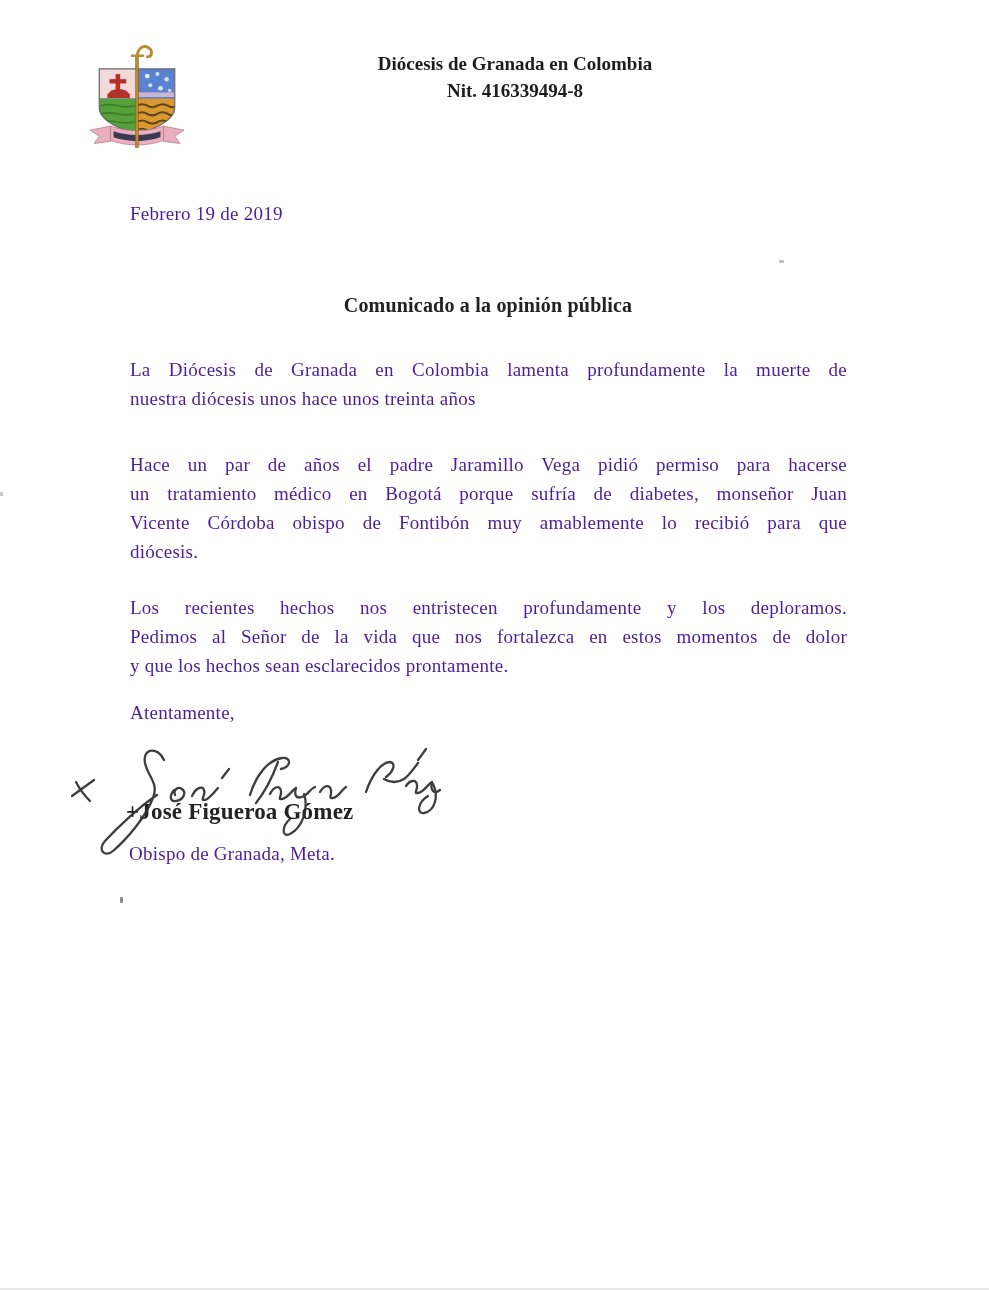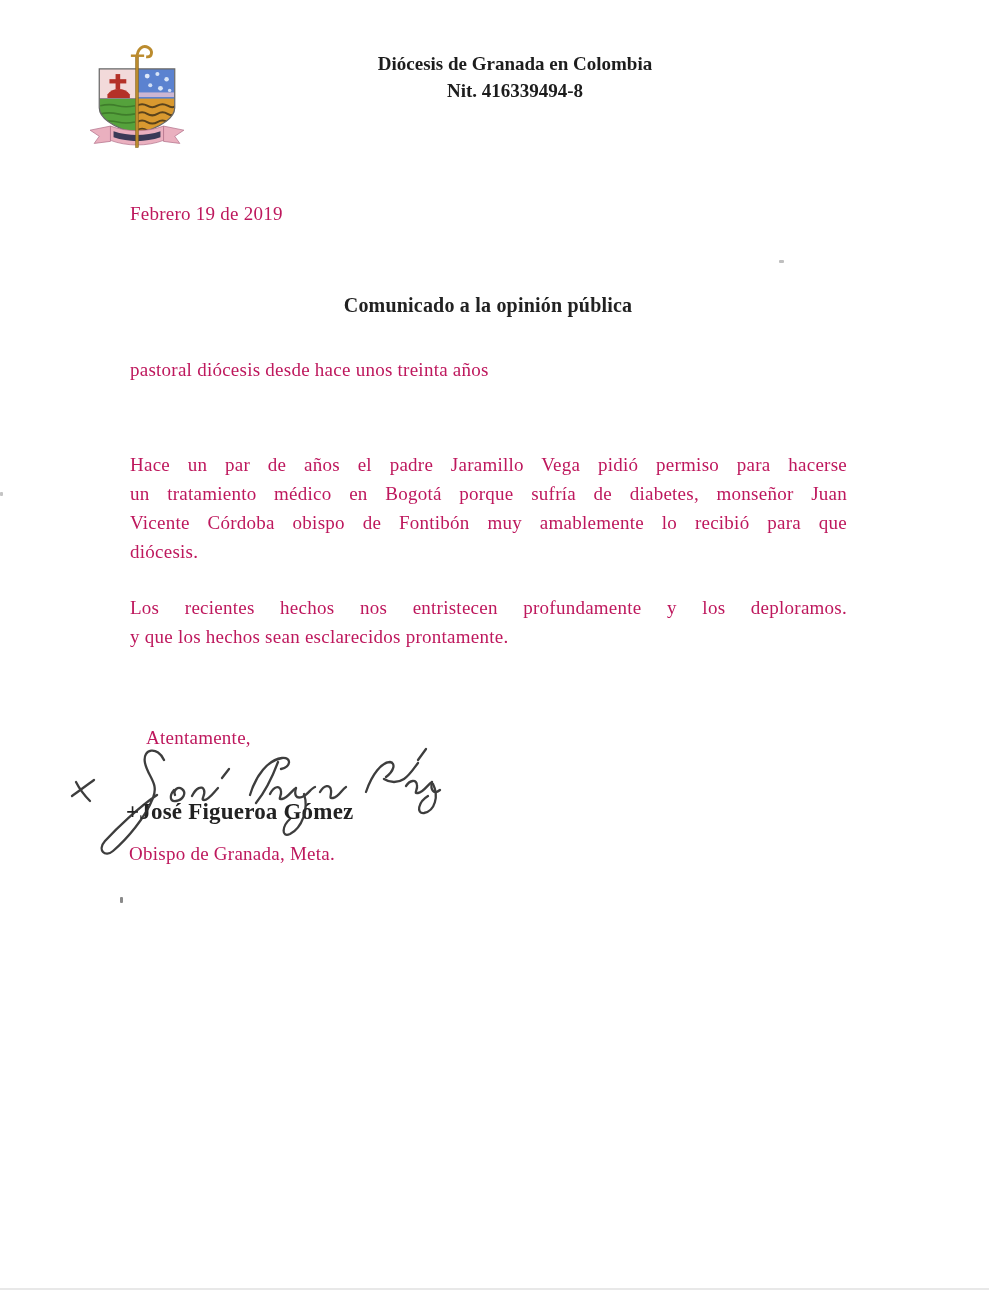--- a/index.html
+++ b/index.html
@@ -9,30 +9,30 @@
     font-family:Liberation Serif, serif; color:#222222;
   }
   .abs { position:absolute; }
 
   
   #crest { left:86px; top:42px; width:102px; height:108px; }
   #org-block { left:290px; top:50px; width:450px; text-align:center;
     font-weight:bold; font-size:19px; line-height:27px; color:#1d1d1d; }
 
   
-  .bodytext { font-size:19px; line-height:29px; letter-spacing:.25px; color:#be185d; }
+  .bodytext { font-size:19px; line-height:29px; letter-spacing:.25px; color:#4c1d95; }
   #date-line { left:130px; top:199px; }
   #letter-title { left:130px; top:294px; width:716px; text-align:center;
     font-weight:bold; font-size:20px; letter-spacing:.2px; }
   .para { left:130px; width:717px; }
   #para-1 { top:355px; }
   #para-2 { top:450px; }
   #para-3 { top:593px; }
   .pline.just { text-align:justify; text-align-last:justify; }
-  #closing-line { left:130px; top:723px;margin-left:16px; }
+  #closing-line { left:130px; top:698px; }
 
   
   #signature-svg { left:52px; top:738px; width:412px; height:128px; z-index:3; pointer-events:none; }
   #signed-name { left:126px; top:799px; font-weight:bold; font-size:23px; letter-spacing:.2px; z-index:2; }
   #signed-role { left:129px; top:839px; z-index:2;text-align:center; }
 
   
   .speck { background:#8a8a8a; border-radius:1px; z-index:1; }
   #speck-1 { left:120px; top:897px; width:3px; height:6px; }
   #speck-2 { left:779px; top:260px; width:5px; height:3px; opacity:.55; }
@@ -92,32 +92,34 @@
   <div id="org-block" class="abs">
     <div>Diócesis de Granada en Colombia</div>
     <div>Nit. 416339494-8</div>
   </div>
 
   <div id="date-line" class="abs bodytext">Febrero 19 de 2019</div>
 
   <div id="letter-title" class="abs">Comunicado a la opinión pública</div>
 
   <div id="para-1" class="abs para bodytext">
-    <div class="pline">pastoral diócesis desde hace unos treinta años</div>
+    <div class="pline just">La Diócesis de Granada en Colombia lamenta profundamente la muerte de</div>
+    <div class="pline">nuestra diócesis unos hace unos treinta años</div>
   </div>
 
   <div id="para-2" class="abs para bodytext">
     <div class="pline just">Hace un par de años el padre Jaramillo Vega pidió permiso para hacerse</div>
     <div class="pline just">un tratamiento médico en Bogotá porque sufría de diabetes, monseñor Juan</div>
     <div class="pline just">Vicente Córdoba obispo de Fontibón muy amablemente lo recibió para que</div>
     <div class="pline">diócesis.</div>
   </div>
 
   <div id="para-3" class="abs para bodytext">
     <div class="pline just">Los recientes hechos nos entristecen profundamente y los deploramos.</div>
+    <div class="pline just">Pedimos al Señor de la vida que nos fortalezca en estos momentos de dolor</div>
     <div class="pline">y que los hechos sean esclarecidos prontamente.</div>
   </div>
 
   <div id="closing-line" class="abs bodytext">Atentamente,</div>
 
   <svg id="signature-svg" class="abs" viewBox="0 0 412 128" xmlns="http://www.w3.org/2000/svg">
     <g fill="none" stroke="#2d2d2d" stroke-width="2.3" stroke-linecap="round" opacity=".92">
 
       <path d="M24,44 C27,50 32,57 38,63"></path>
       <path d="M20,58 C27,53 35,47 42,42"></path>

